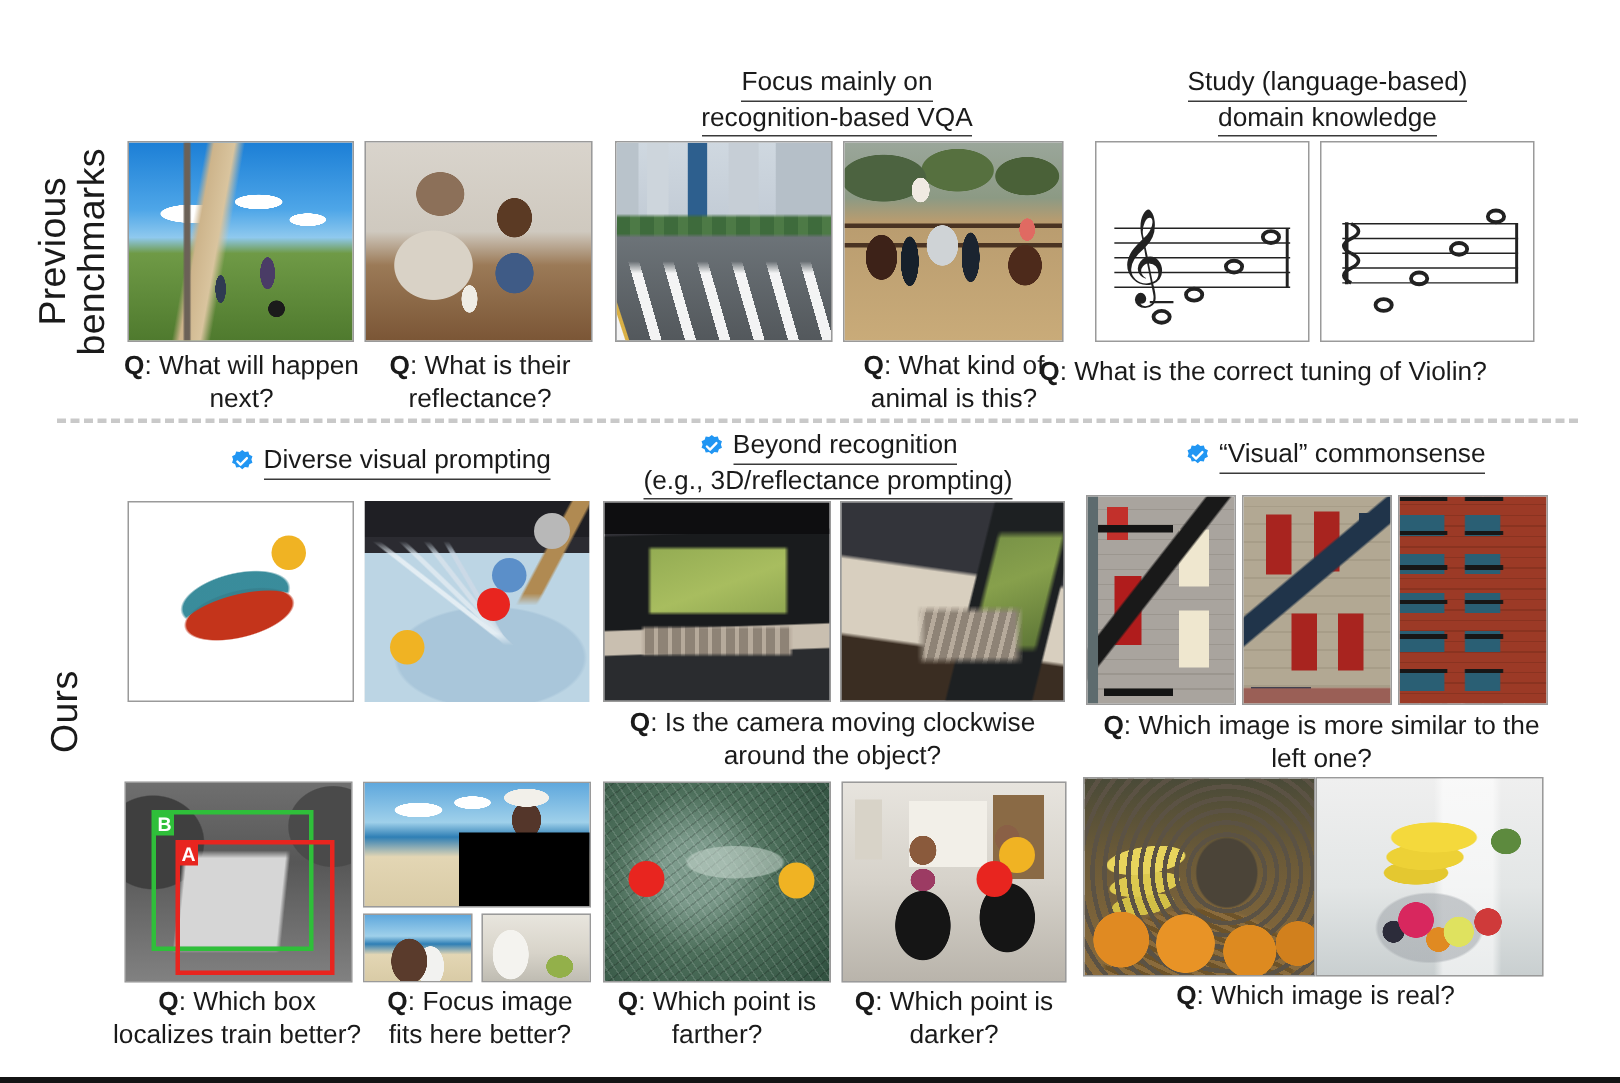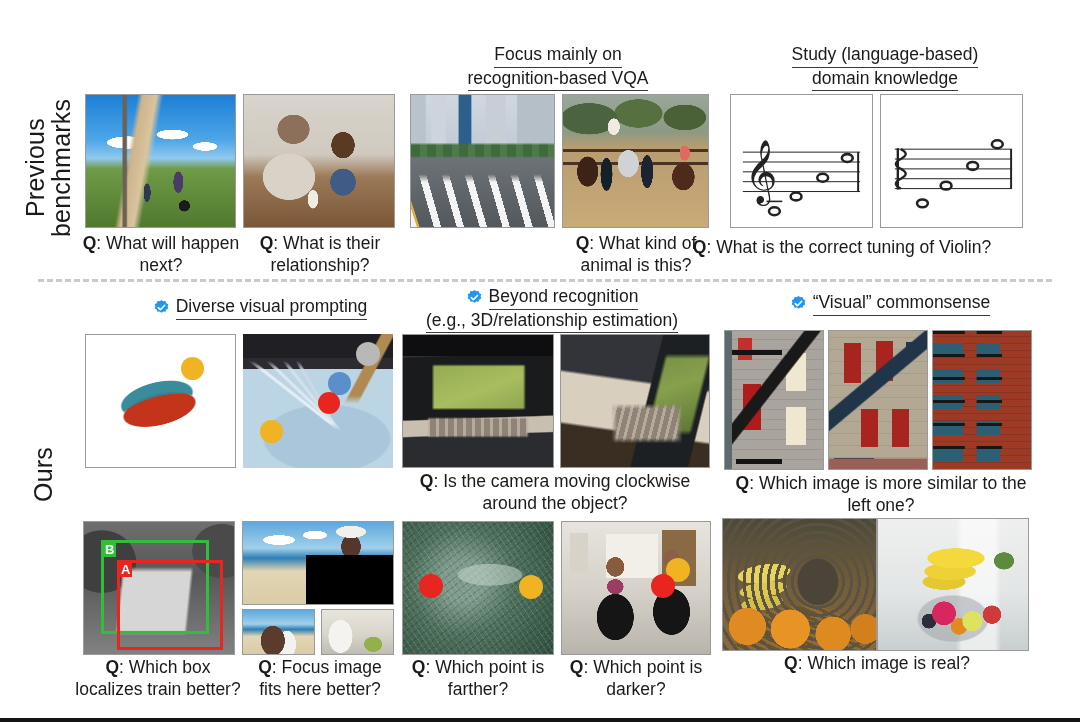--- a/index.html
+++ b/index.html
@@ -234,21 +234,21 @@
         <ellipse cx="118" cy="50" rx="5.5" ry="4"></ellipse>
       </g>
     </svg>
   </div>
 
   <div class="qcap" style="left:76px;top:232px;width:170px;">
     <b>Q</b><span>: What will happen next?</span>
   </div>
 
   <div class="qcap" style="left:234px;top:232px;width:172px;">
-    <b>Q</b><span>: What is their relationship?</span>
+    <b>Q</b><span>: What is their reflectance?</span>
   </div>
 
 
   <div class="qcap" style="left:556px;top:232px;width:160px;">
     <b>Q</b><span>: What kind of animal is this?</span>
   </div>
 
   <div class="qcap" style="left:679px;top:236px;width:326px;">
     <b>Q</b><span>: What is the correct tuning of Violin?</span>
   </div>
@@ -270,21 +270,21 @@
   <div class="col-head with-badge" style="left:396px;top:286px;width:312px;">
     <div class="badge-row">
       <span class="badge">
         <svg viewBox="0 0 24 24">
             <path d="M12 1.3l2.5 2 3.2-.4 1 3 2.9 1.4-1 3.1 1 3.1-2.9 1.4-1 3-3.2-.4-2.5 2-2.5-2-3.2.4-1-3-2.9-1.4 1-3.1-1-3.1 2.9-1.4 1-3 3.2.4z" fill="#2196f3"></path>
             <path d="M7.4 12.2l3 3 6-6.2" fill="none" stroke="#fff" stroke-width="2.2" stroke-linecap="round" stroke-linejoin="round"></path>
           </svg>
       </span>
       <span class="u">Beyond recognition</span>
     </div>
-    <span class="u">(e.g., 3D/relationship estimation)</span>
+    <span class="u">(e.g., 3D/reflectance prompting)</span>
   </div>
 
   <div class="col-head with-badge" style="left:740px;top:292px;width:300px;">
     <div class="badge-row">
       <span class="badge">
         <svg viewBox="0 0 24 24">
             <path d="M12 1.3l2.5 2 3.2-.4 1 3 2.9 1.4-1 3.1 1 3.1-2.9 1.4-1 3-3.2-.4-2.5 2-2.5-2-3.2.4-1-3-2.9-1.4 1-3.1-1-3.1 2.9-1.4 1-3 3.2.4z" fill="#2196f3"></path>
             <path d="M7.4 12.2l3 3 6-6.2" fill="none" stroke="#fff" stroke-width="2.2" stroke-linecap="round" stroke-linejoin="round"></path>
           </svg>
       </span>

